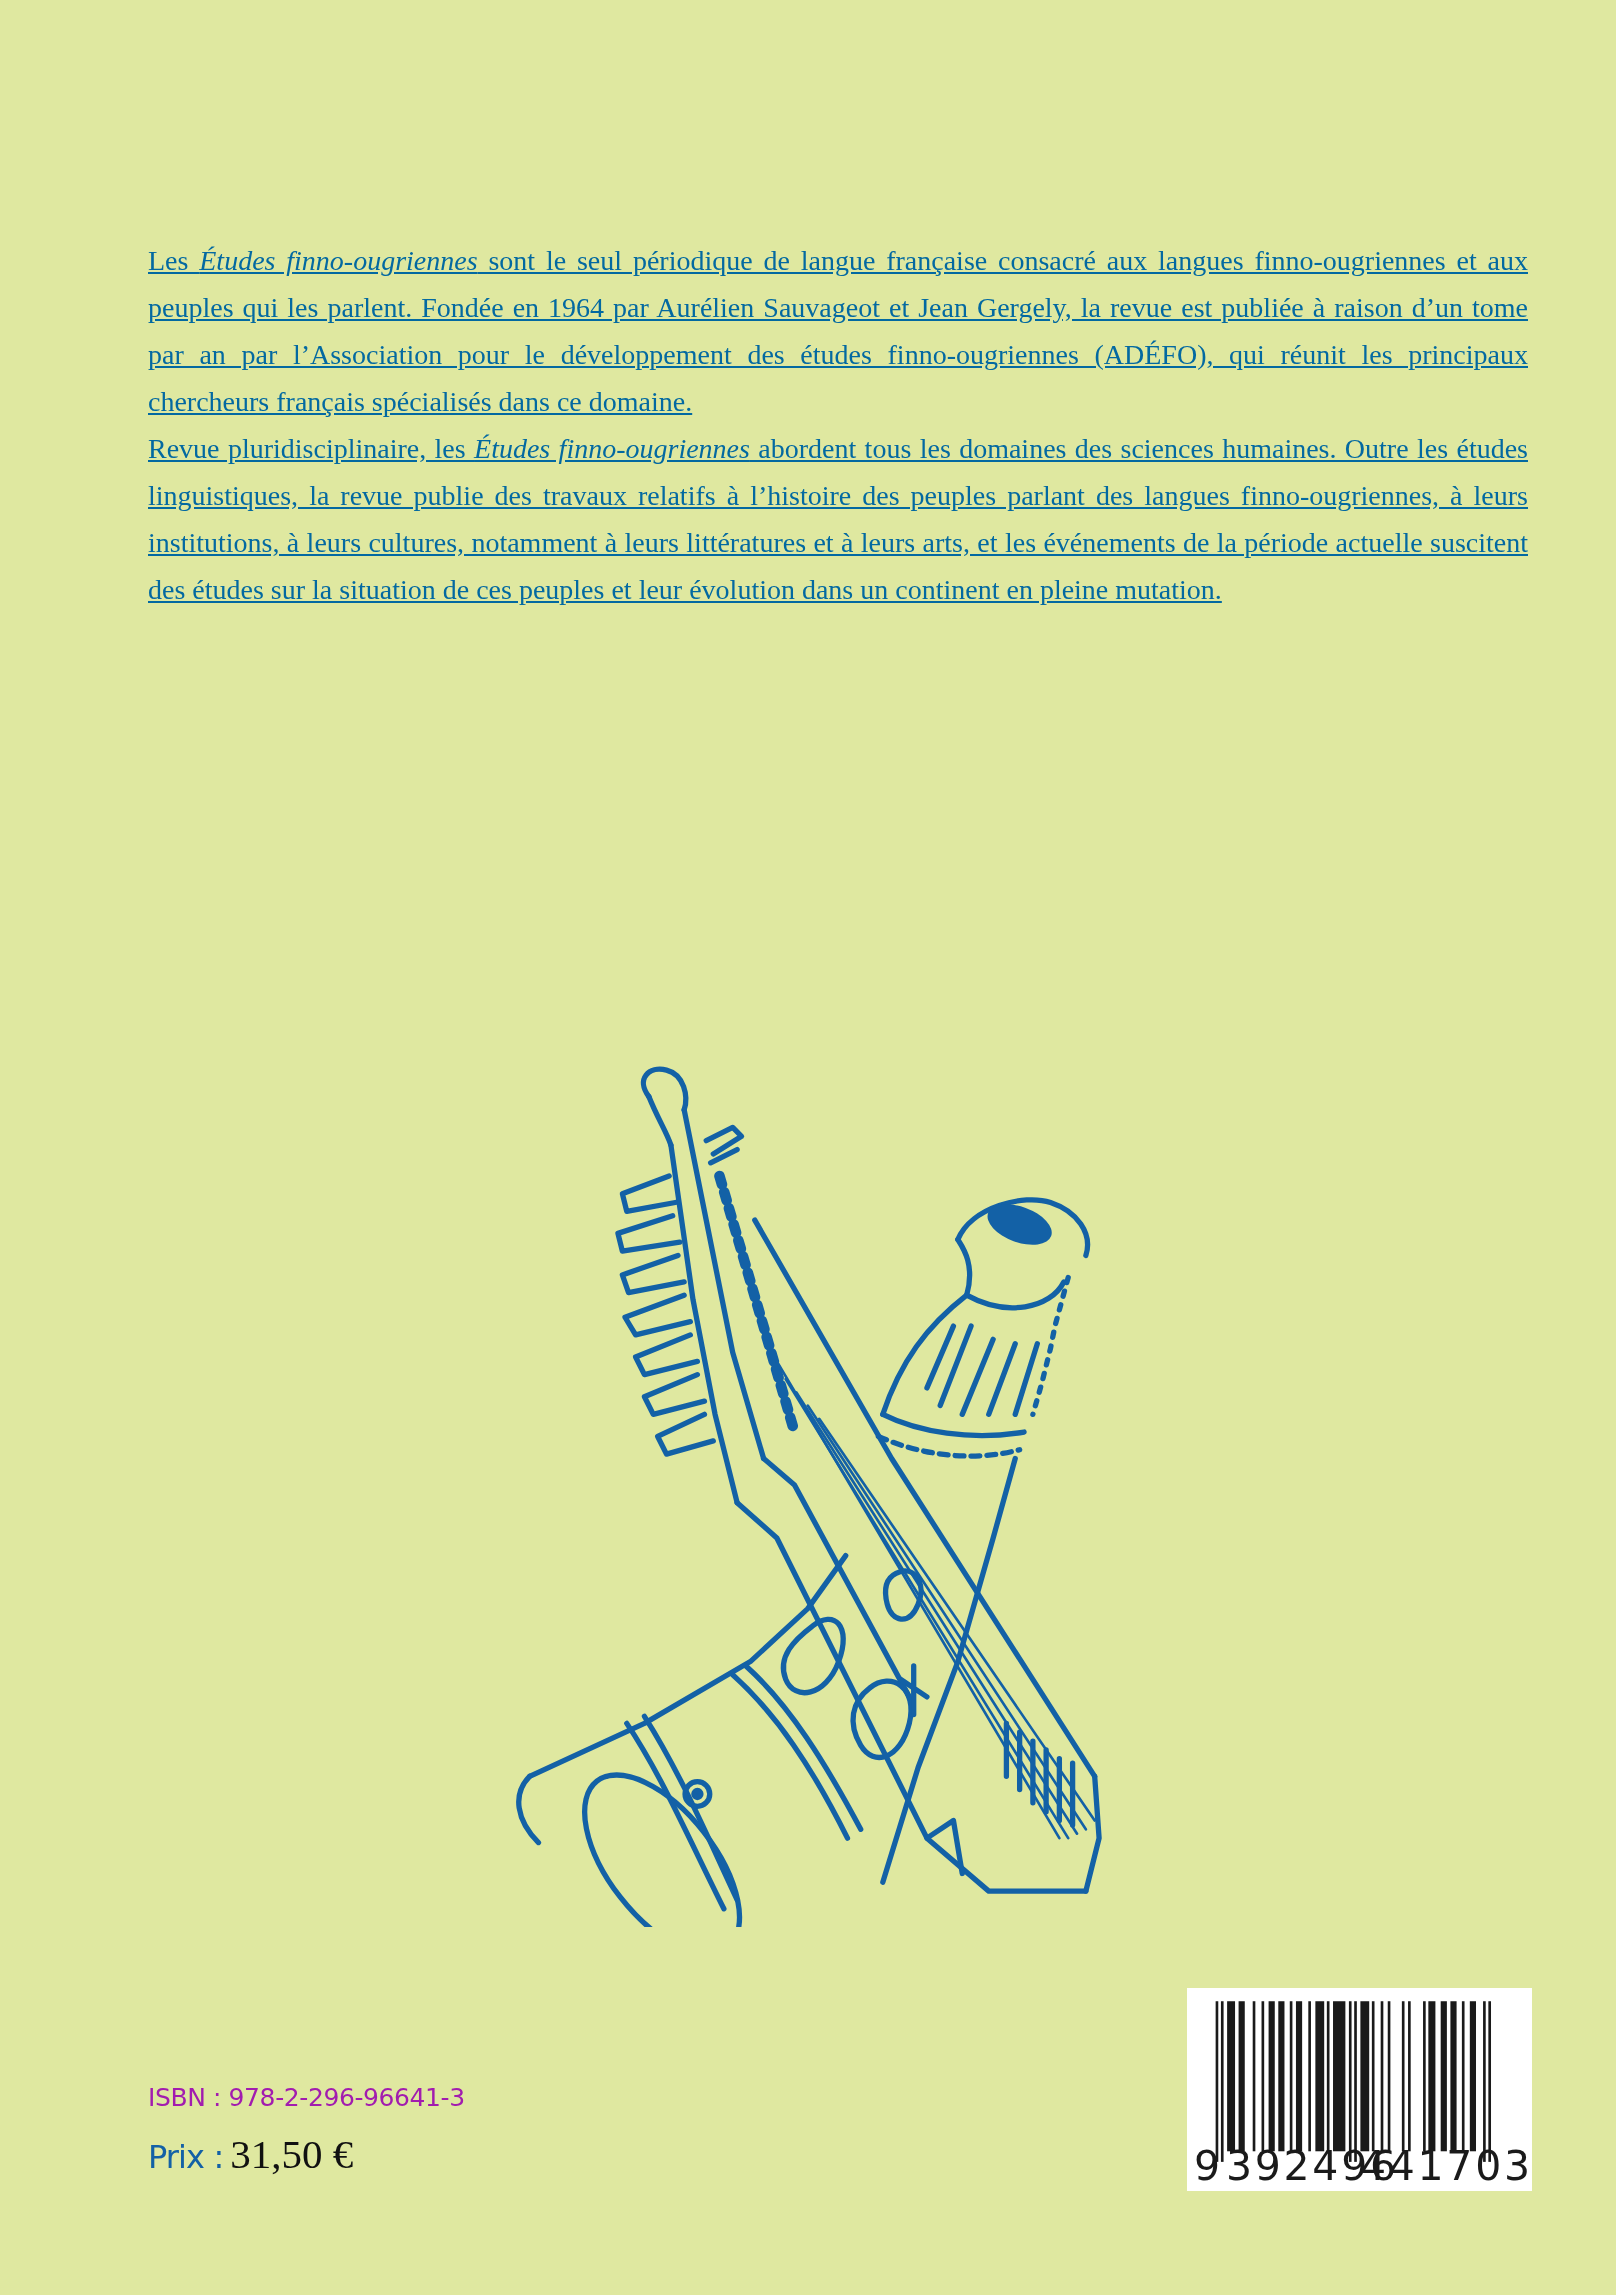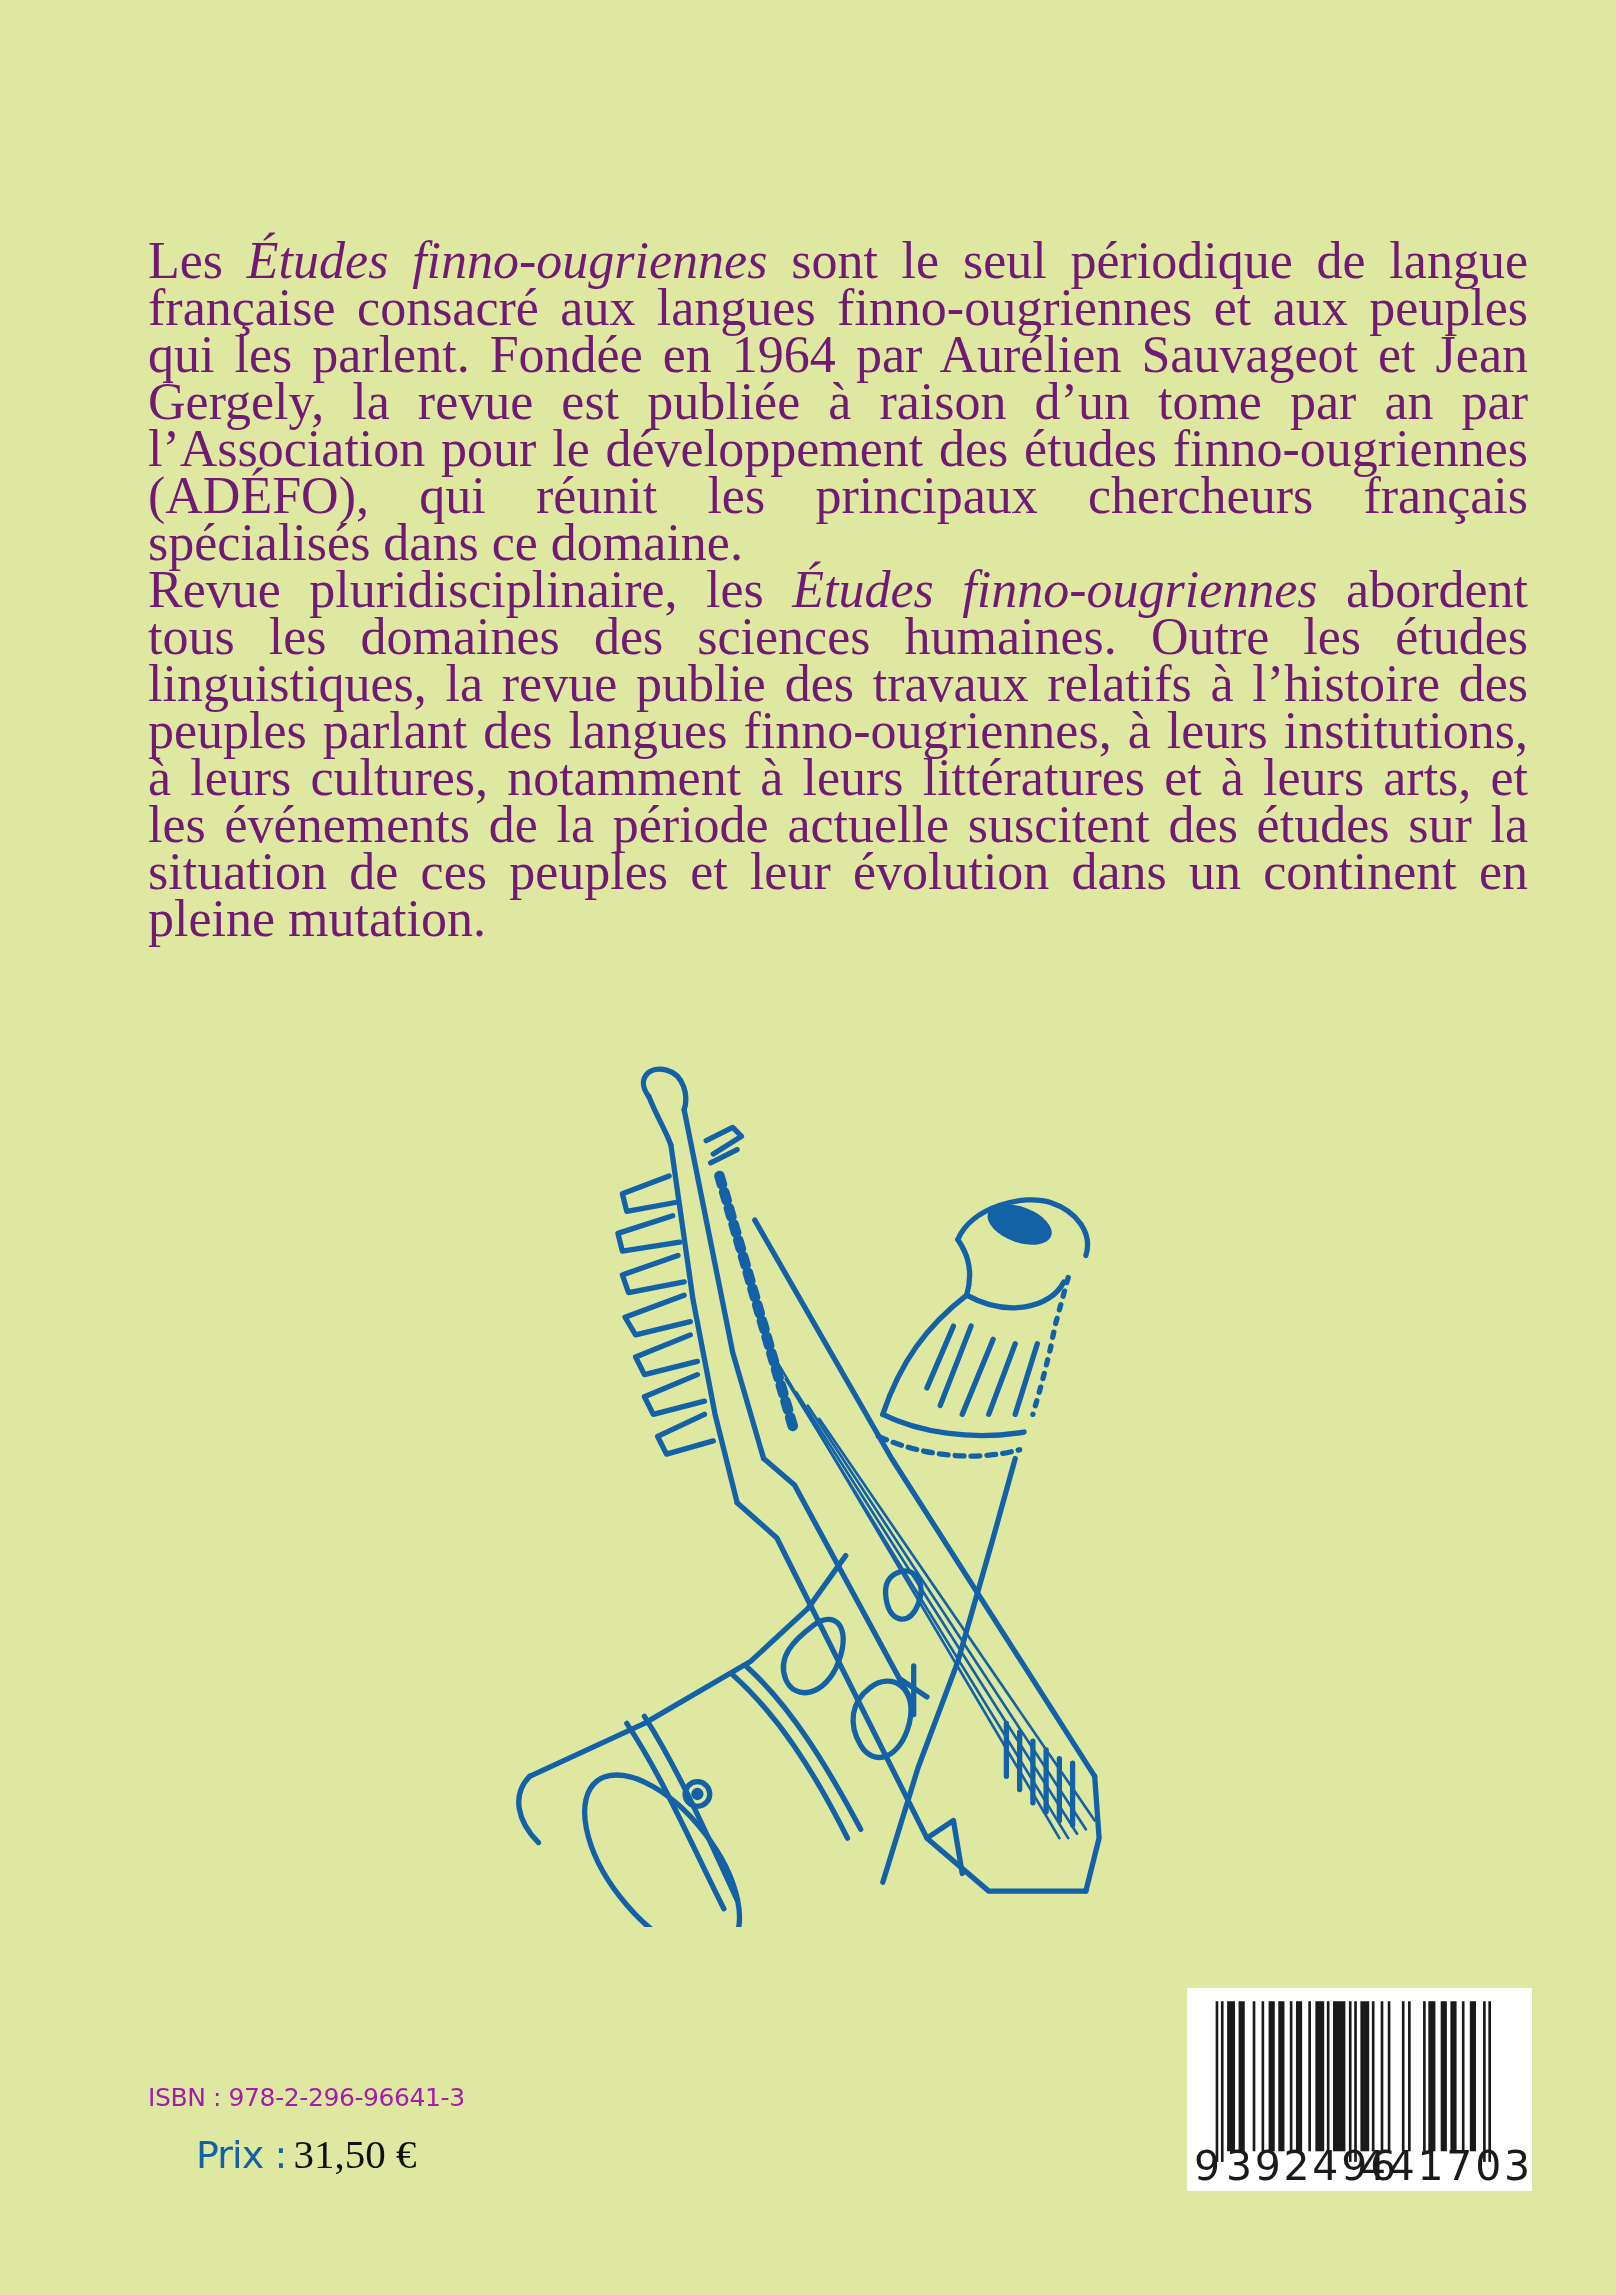--- a/index.html
+++ b/index.html
@@ -4,41 +4,41 @@
 <style>
   html, body { margin:0; padding:0; }
   body {
     width:1616px; height:2295px;
     background:#dfe8a0;
     position:relative; overflow:hidden;
     font-family:"Liberation Serif", "DejaVu Serif", serif;
   }
   .blurb {
     position:absolute; left:148px; top:237px; width:1380px;
-    color:#701a75;
-    font-size:52px; line-height:47px;
-    text-align:justify; text-align-last:left;
+    color:#0369a1;
+    font-size:28px; line-height:47px;
+    text-align:justify; text-align-last:left;text-decoration:underline;
   }
   .blurb p { margin:0; }
   .blurb i { font-style:italic; }
   .art {
     position:absolute; left:512px; top:1043px; width:618px; height:884px;
   }
   .isbn {
     position:absolute; left:148px; top:2083px;
     font-family:"DejaVu Sans", "Liberation Sans", sans-serif;
     font-size:25px; color:#a21caf; letter-spacing:-0.4px;
   }
   .price {
     position:absolute; left:148px; top:2121px;
     display:flex; align-items:baseline; gap:7px;
   }
   .price-label {
     font-family:"DejaVu Sans", "Liberation Sans", sans-serif;
-    font-size:38px; color:#1361a6; letter-spacing:-0.9px;margin-left:48px;
+    font-size:32px; color:#1361a6; letter-spacing:-0.9px;
   }
   .price-value {
     font-family:"Liberation Serif", serif;
     font-size:41px; color:#111;margin-top:9px;
   }
   .barcode {
     position:absolute; left:1187px; top:1988px; width:345px; height:203px;
     background:#ffffff;
   }
   .barcode svg { position:absolute; left:0; top:0; }

